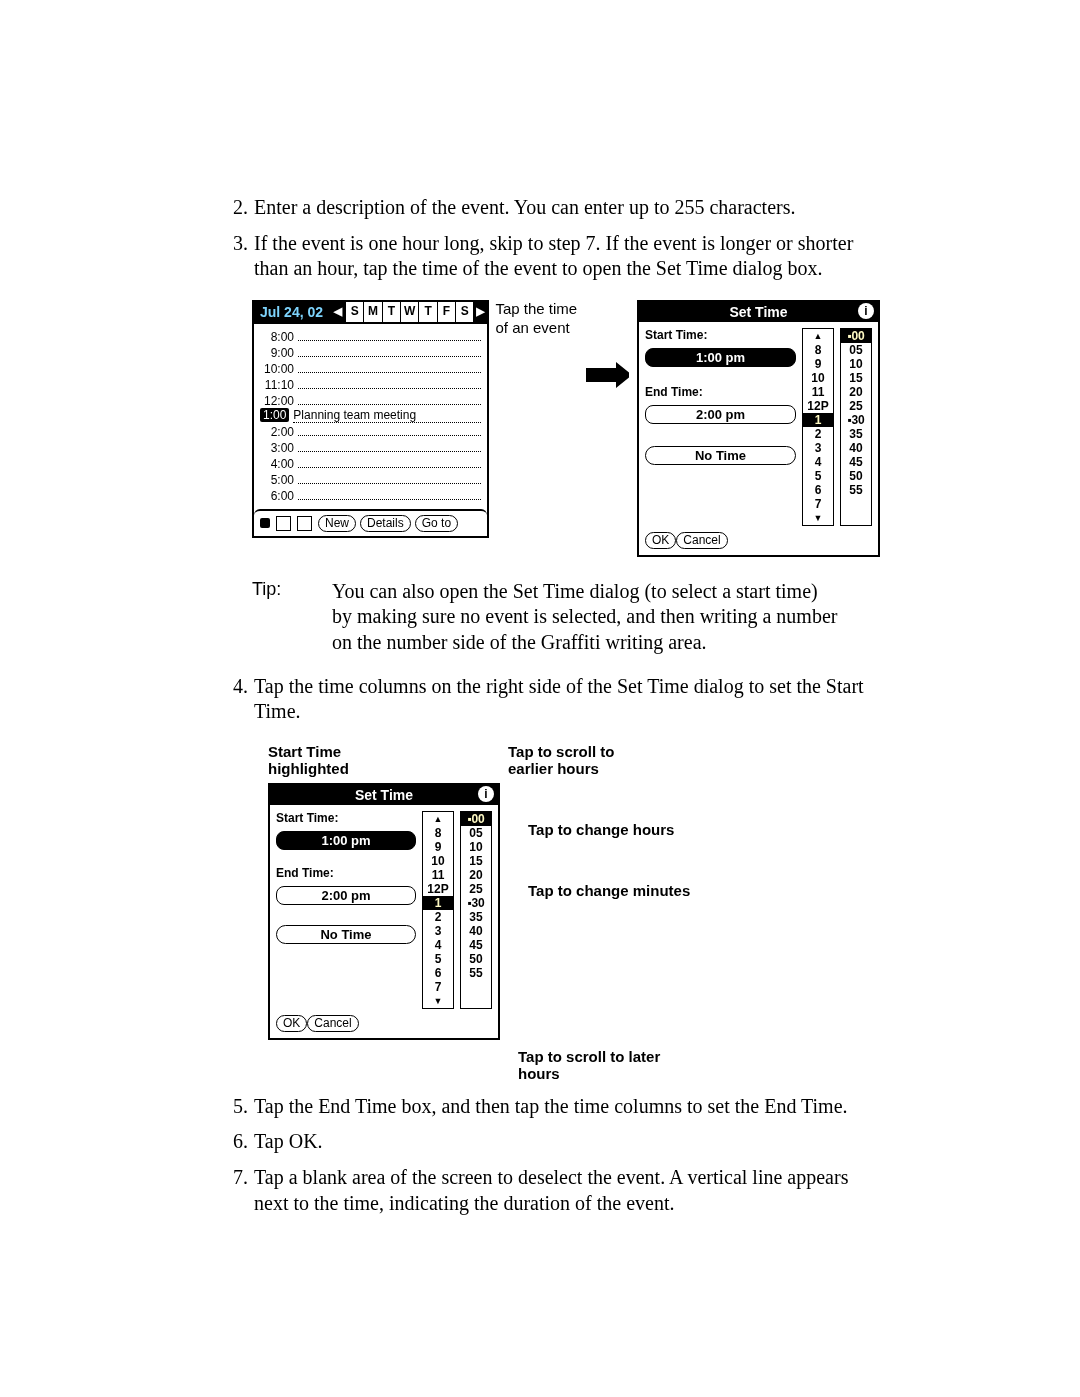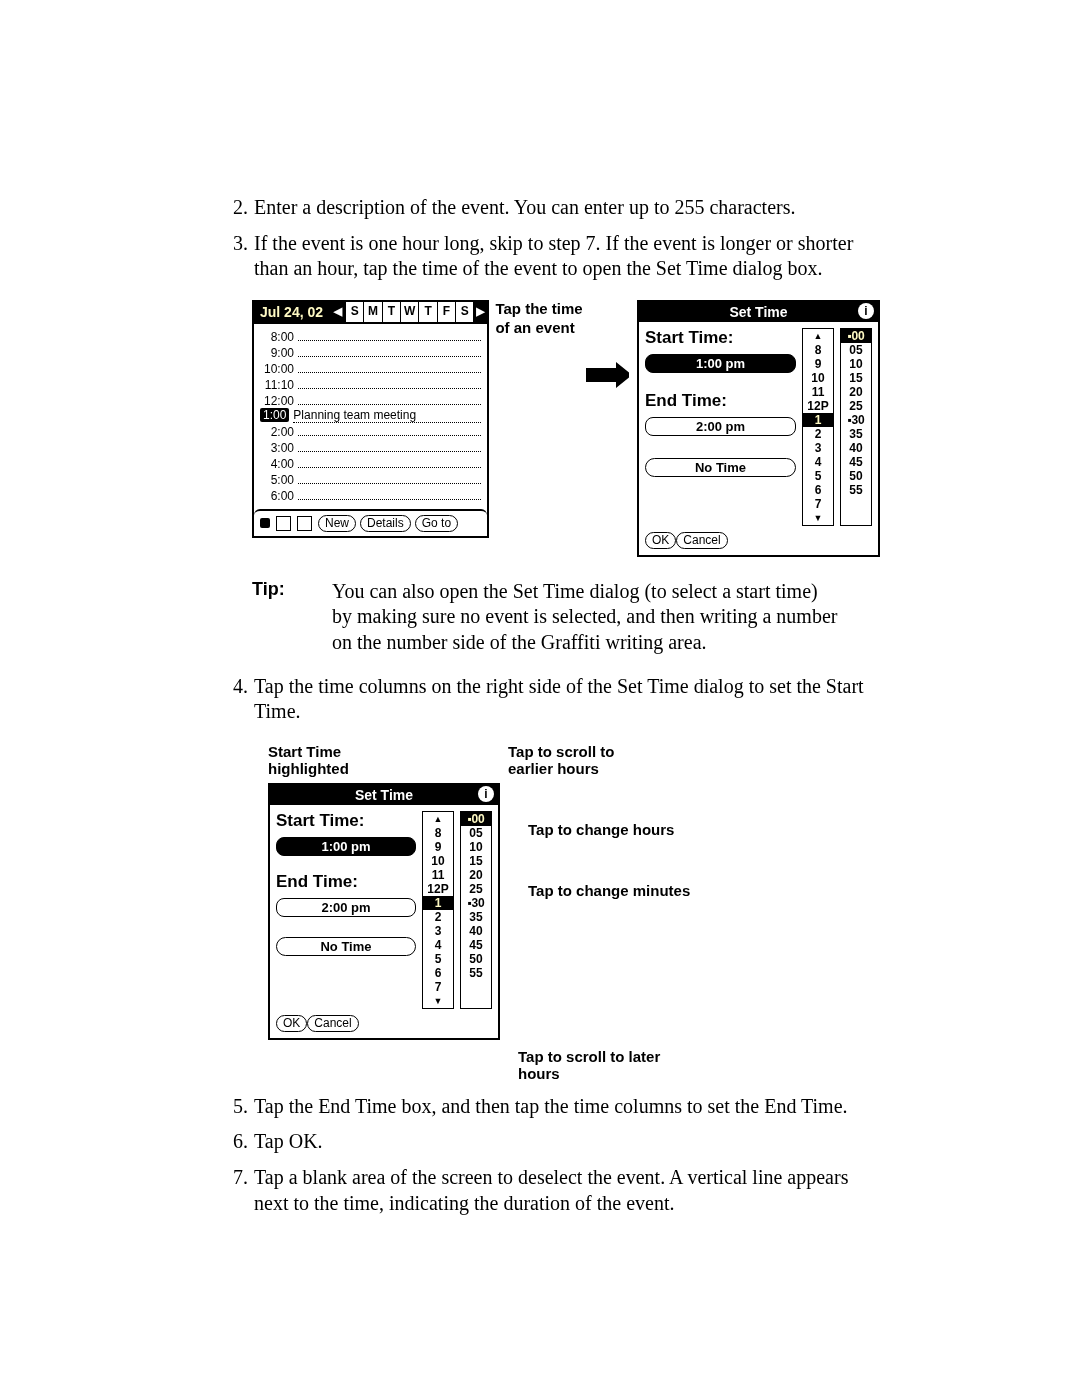--- a/index.html
+++ b/index.html
@@ -39,33 +39,33 @@
     padding-right: 6px;
   }
   ol.main > li > .txt {
     flex: 1;
   }
   .figure {
     margin: 18px 0 12px 32px;
   }
   .bold-sans {
     font-family: Verdana, Geneva, Tahoma, sans-serif;
-    font-weight: 700;
+    font-weight: 400;
     font-size: 15px;
     line-height: 1.25;
   }
   .tip-row {
     display: flex;
     margin: 22px 0 18px 32px;
   }
   .tip-label {
     width: 80px;
     flex: none;
     font-family: Verdana, Geneva, Tahoma, sans-serif;
-    font-weight: 700;
+    font-weight: 400;
     font-size: 18px;
   }
   .tip-body {
     flex: 1;
     font-size: 20px;
     line-height: 1.28;
     padding-right: 40px;
   }
   .footer {
     position: absolute;
@@ -96,21 +96,21 @@
   }
   .datebook {
     width: 252px;
   }
   .db-header {
     display: flex;
     border-bottom: 2px solid #000;
   }
   .db-date {
     background: #000;
-    color: #fef9c3;
+    color: #7dd3fc;
     padding: 2px 6px;
     font-weight: 700;
     font-size: 14px;
     border-right: 2px solid #000;
   }
   .db-nav {
     display: flex;
     align-items: stretch;
     flex: 1;
   }
@@ -222,21 +222,21 @@
     font-size: 12px;
     font-weight: 700;
     line-height: 16px;
   }
   .st-body {
     display: flex;
     padding: 6px;
     gap: 6px;
   }
   .st-left { flex: 1; display: flex; flex-direction: column; gap: 6px; }
-  .st-label { font-size: 17px; }
+  .st-label { font-size: 12px; }
   .field-btn {
     border: 1.5px solid #000;
     border-radius: 8px;
     padding: 1px 8px;
     font-weight: 700;
     font-size: 13px;
     text-align: center;
     display: inline-block;
   }
   .col {

